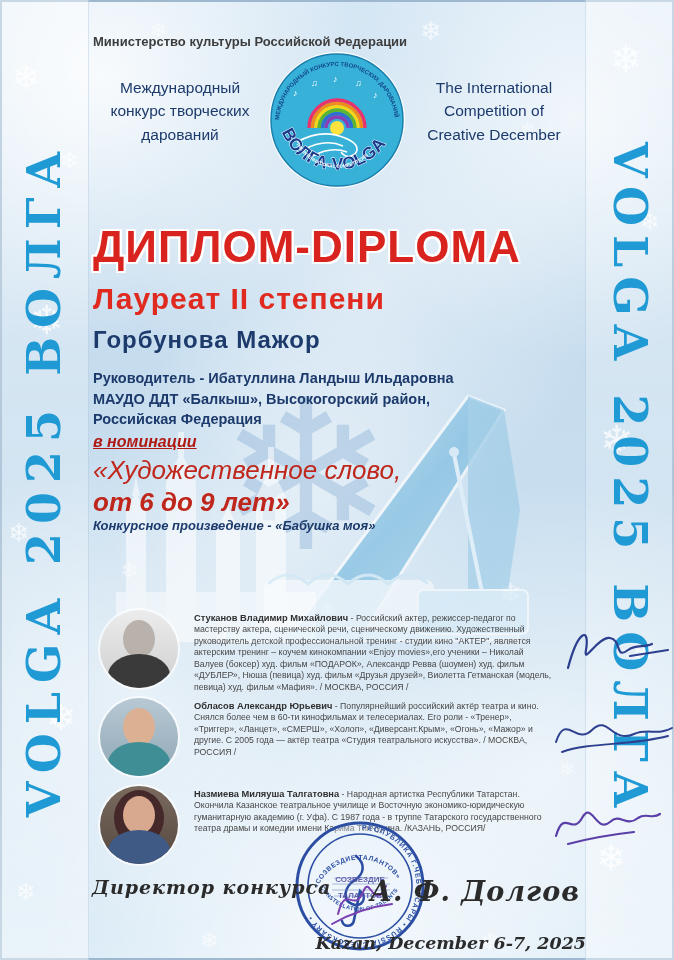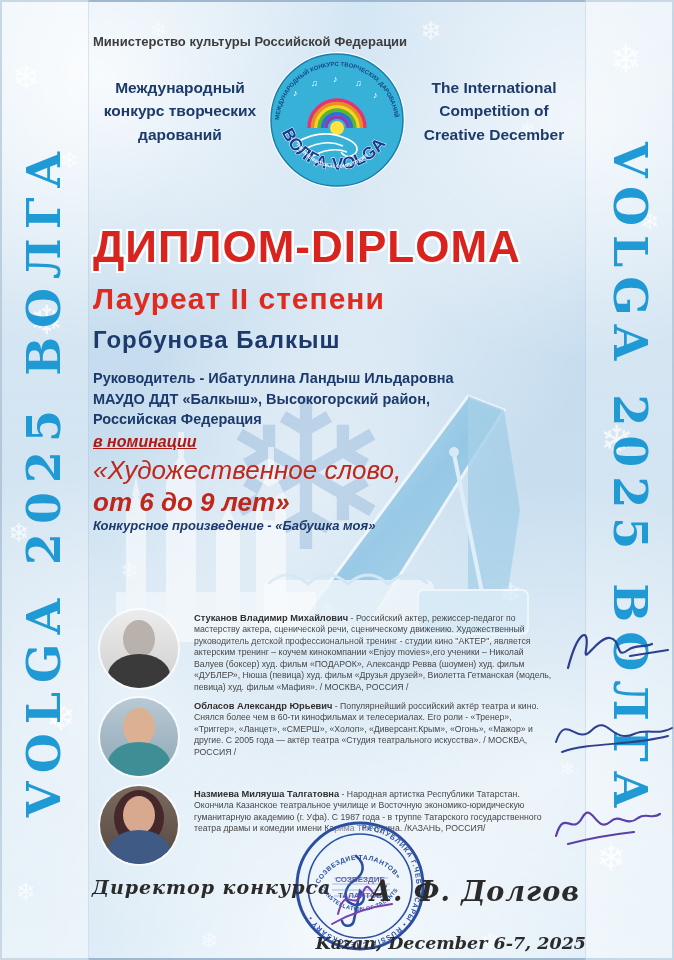--- a/index.html
+++ b/index.html
@@ -27,21 +27,21 @@
   .border-strip.right{right:0;border-left:1px solid rgba(120,160,200,.25);}
   .vtext{font-family:"DejaVu Serif","Liberation Serif",serif;font-weight:bold;font-size:46px;color:#1f9ad5;letter-spacing:9px;white-space:nowrap;}
   .vleft{writing-mode:vertical-rl;transform:rotate(180deg);}
   .vright{writing-mode:vertical-rl;}
 
   .content{position:absolute;left:88px;right:88px;top:0;bottom:0;}
   .abs{position:absolute;}
   .cline{left:5px;right:0;text-align:left;}
 
   .ministry{top:34px;font-size:13px;font-weight:bold;color:#3d3d3d;}
-  .org{top:76px;width:180px;font-size:15.5px;line-height:1.5;font-weight:bold;color:#1c3a6b;text-align:center;white-space:pre-line;}
+  .org{top:76px;width:180px;font-size:15.5px;line-height:1.5;font-weight:normal;color:#1c3a6b;text-align:center;white-space:pre-line;}
   .org.l{left:2px;}
   .org.r{right:2px;}
   .logo-wrap{left:179px;top:50px;width:140px;height:140px;}
 
   .title{top:222px;font-size:44px;font-weight:800;letter-spacing:1px;color:#d8231e;
     text-shadow:-2px -2px 0 #fff,2px -2px 0 #fff,-2px 2px 0 #fff,2px 2px 0 #fff,0 -2px 0 #fff,0 2px 0 #fff,-2px 0 0 #fff,2px 0 0 #fff;}
   .award{top:282px;font-size:30px;font-weight:bold;color:#e02a1f;letter-spacing:1px;}
   .recipient{top:326px;font-size:24px;font-weight:bold;color:#1c3a6b;letter-spacing:1px;}
   .leader{top:368px;font-size:14.5px;line-height:1.42;font-weight:bold;color:#1c3a6b;white-space:pre-line;}
   .nom-label{top:433px;font-size:16px;font-weight:bold;font-style:italic;color:#b01812;text-decoration:underline;}
@@ -193,21 +193,21 @@
           <textPath href="#arcName" startOffset="2">ВОЛГА-VOLGA</textPath>
         </text>
         <text font-size="4.6" font-weight="bold" fill="#ffffff">
           <textPath href="#arcBot" startOffset="2">THE  INTERNATIONAL  COMPETITIONS</textPath>
         </text>
       </svg>
     </div>
 
     <div class="abs cline title">ДИПЛОМ-DIPLOMA</div>
     <div class="abs cline award">Лауреат  II  степени</div>
-    <div class="abs cline recipient">Горбунова  Балкыш</div>
+    <div class="abs cline recipient">Горбунова  Мажор</div>
     <div class="abs cline leader">Руководитель - Ибатуллина Ландыш Ильдаровна
 МАУДО ДДТ «Балкыш», Высокогорский район,
 Российская Федерация</div>
     <div class="abs cline nom-label">в номинации</div>
     <div class="abs cline nom1">«Художественное слово,</div>
     <div class="abs cline nom2">от 6 до  9 лет»</div>
     <div class="abs cline piece">Конкурсное произведение - «Бабушка моя»</div>
 
     <div class="jury-row" style="top:608px;">
       <div class="photo p1">

